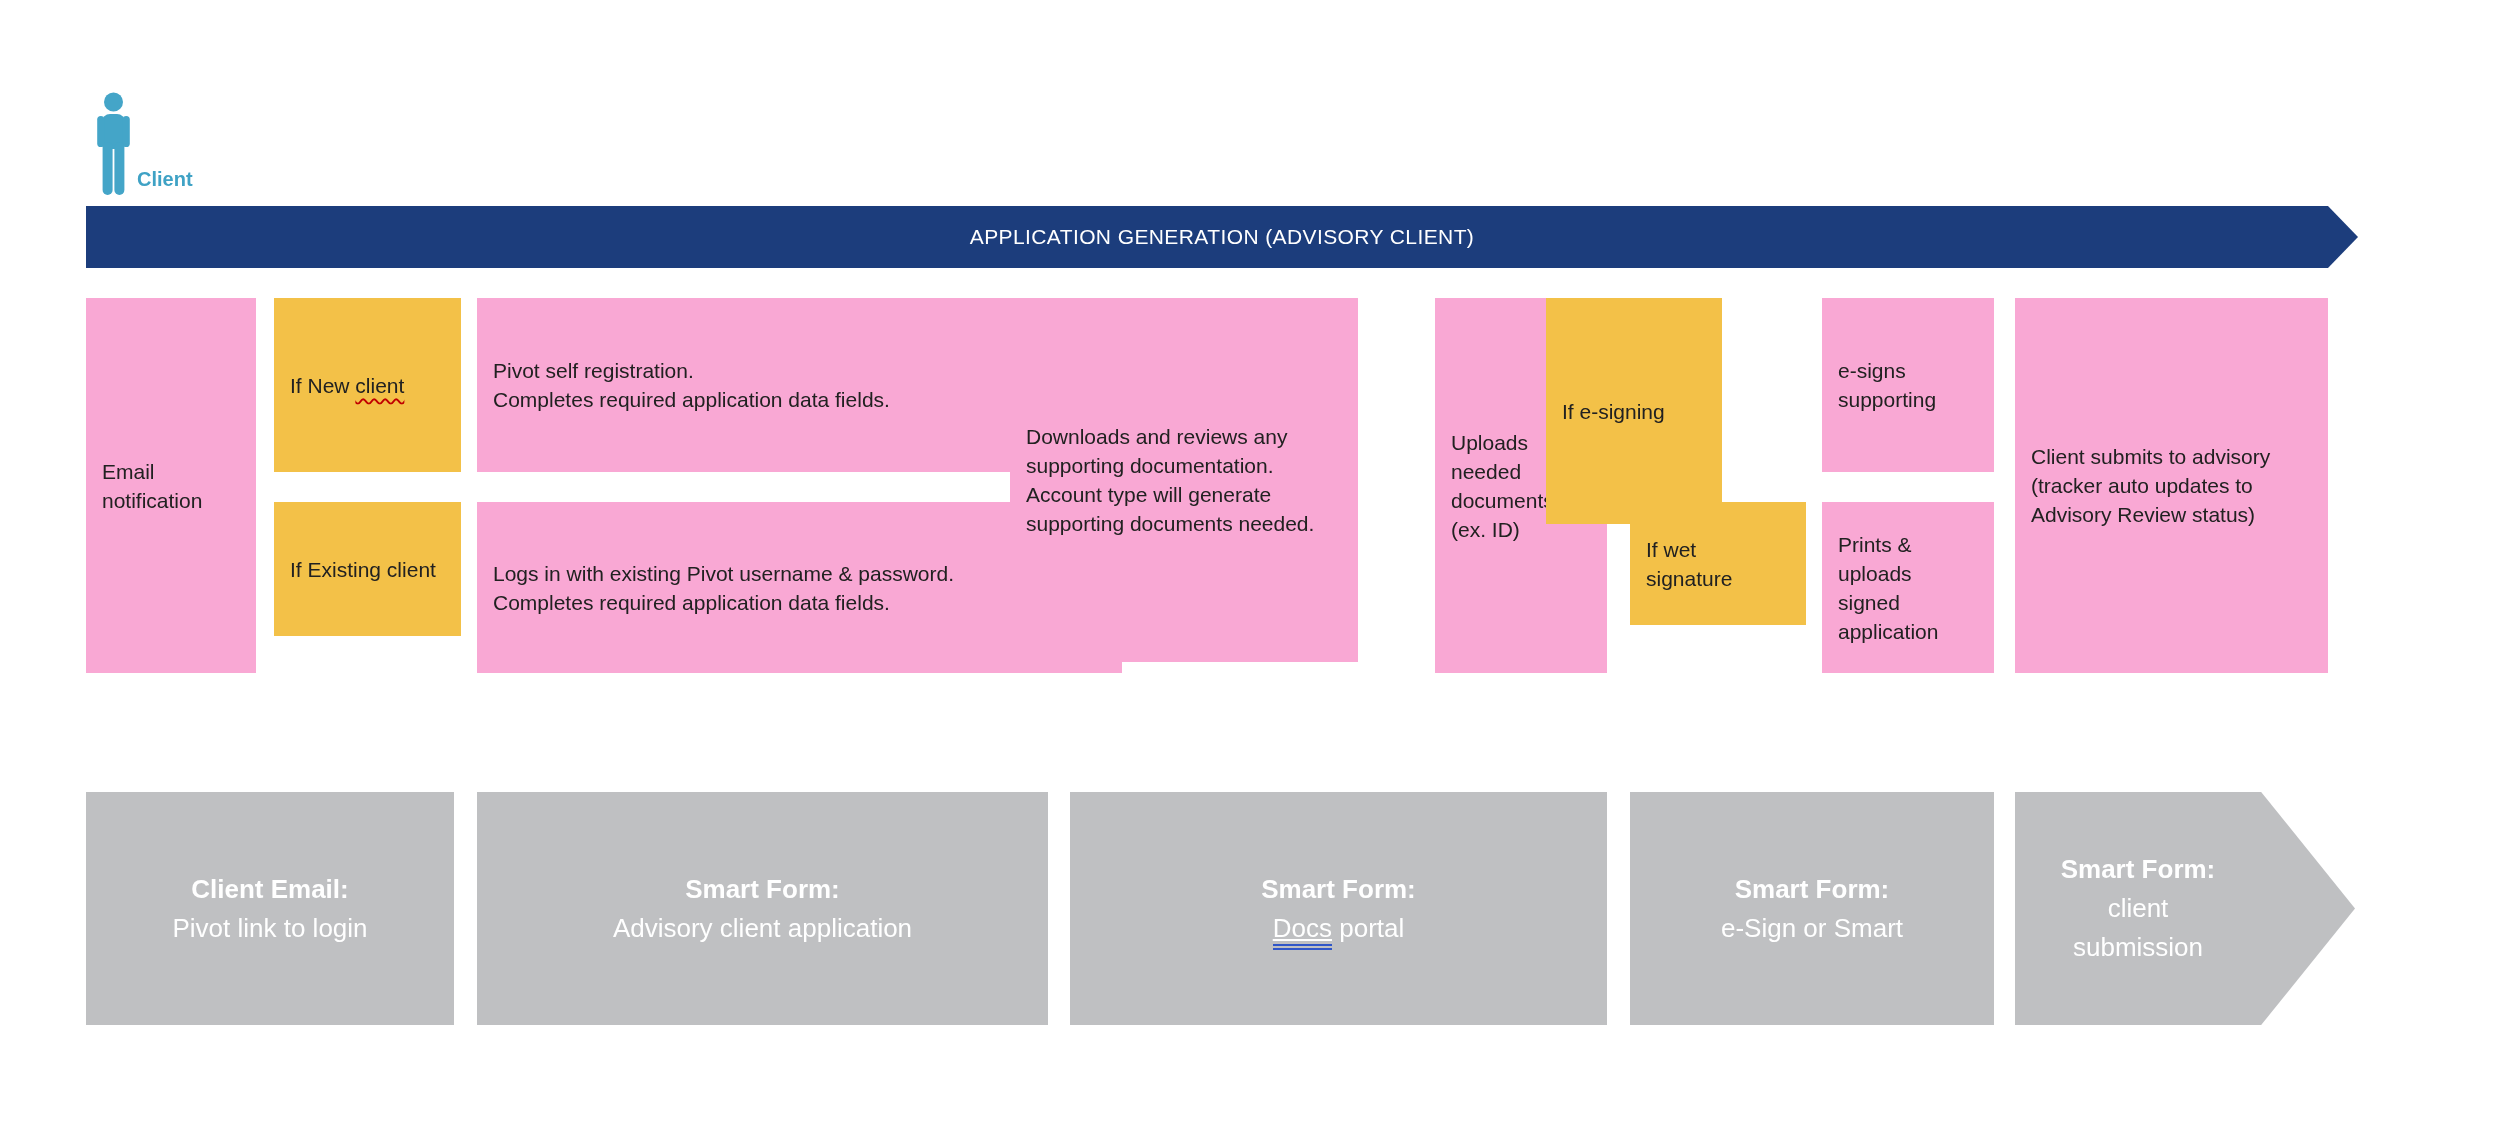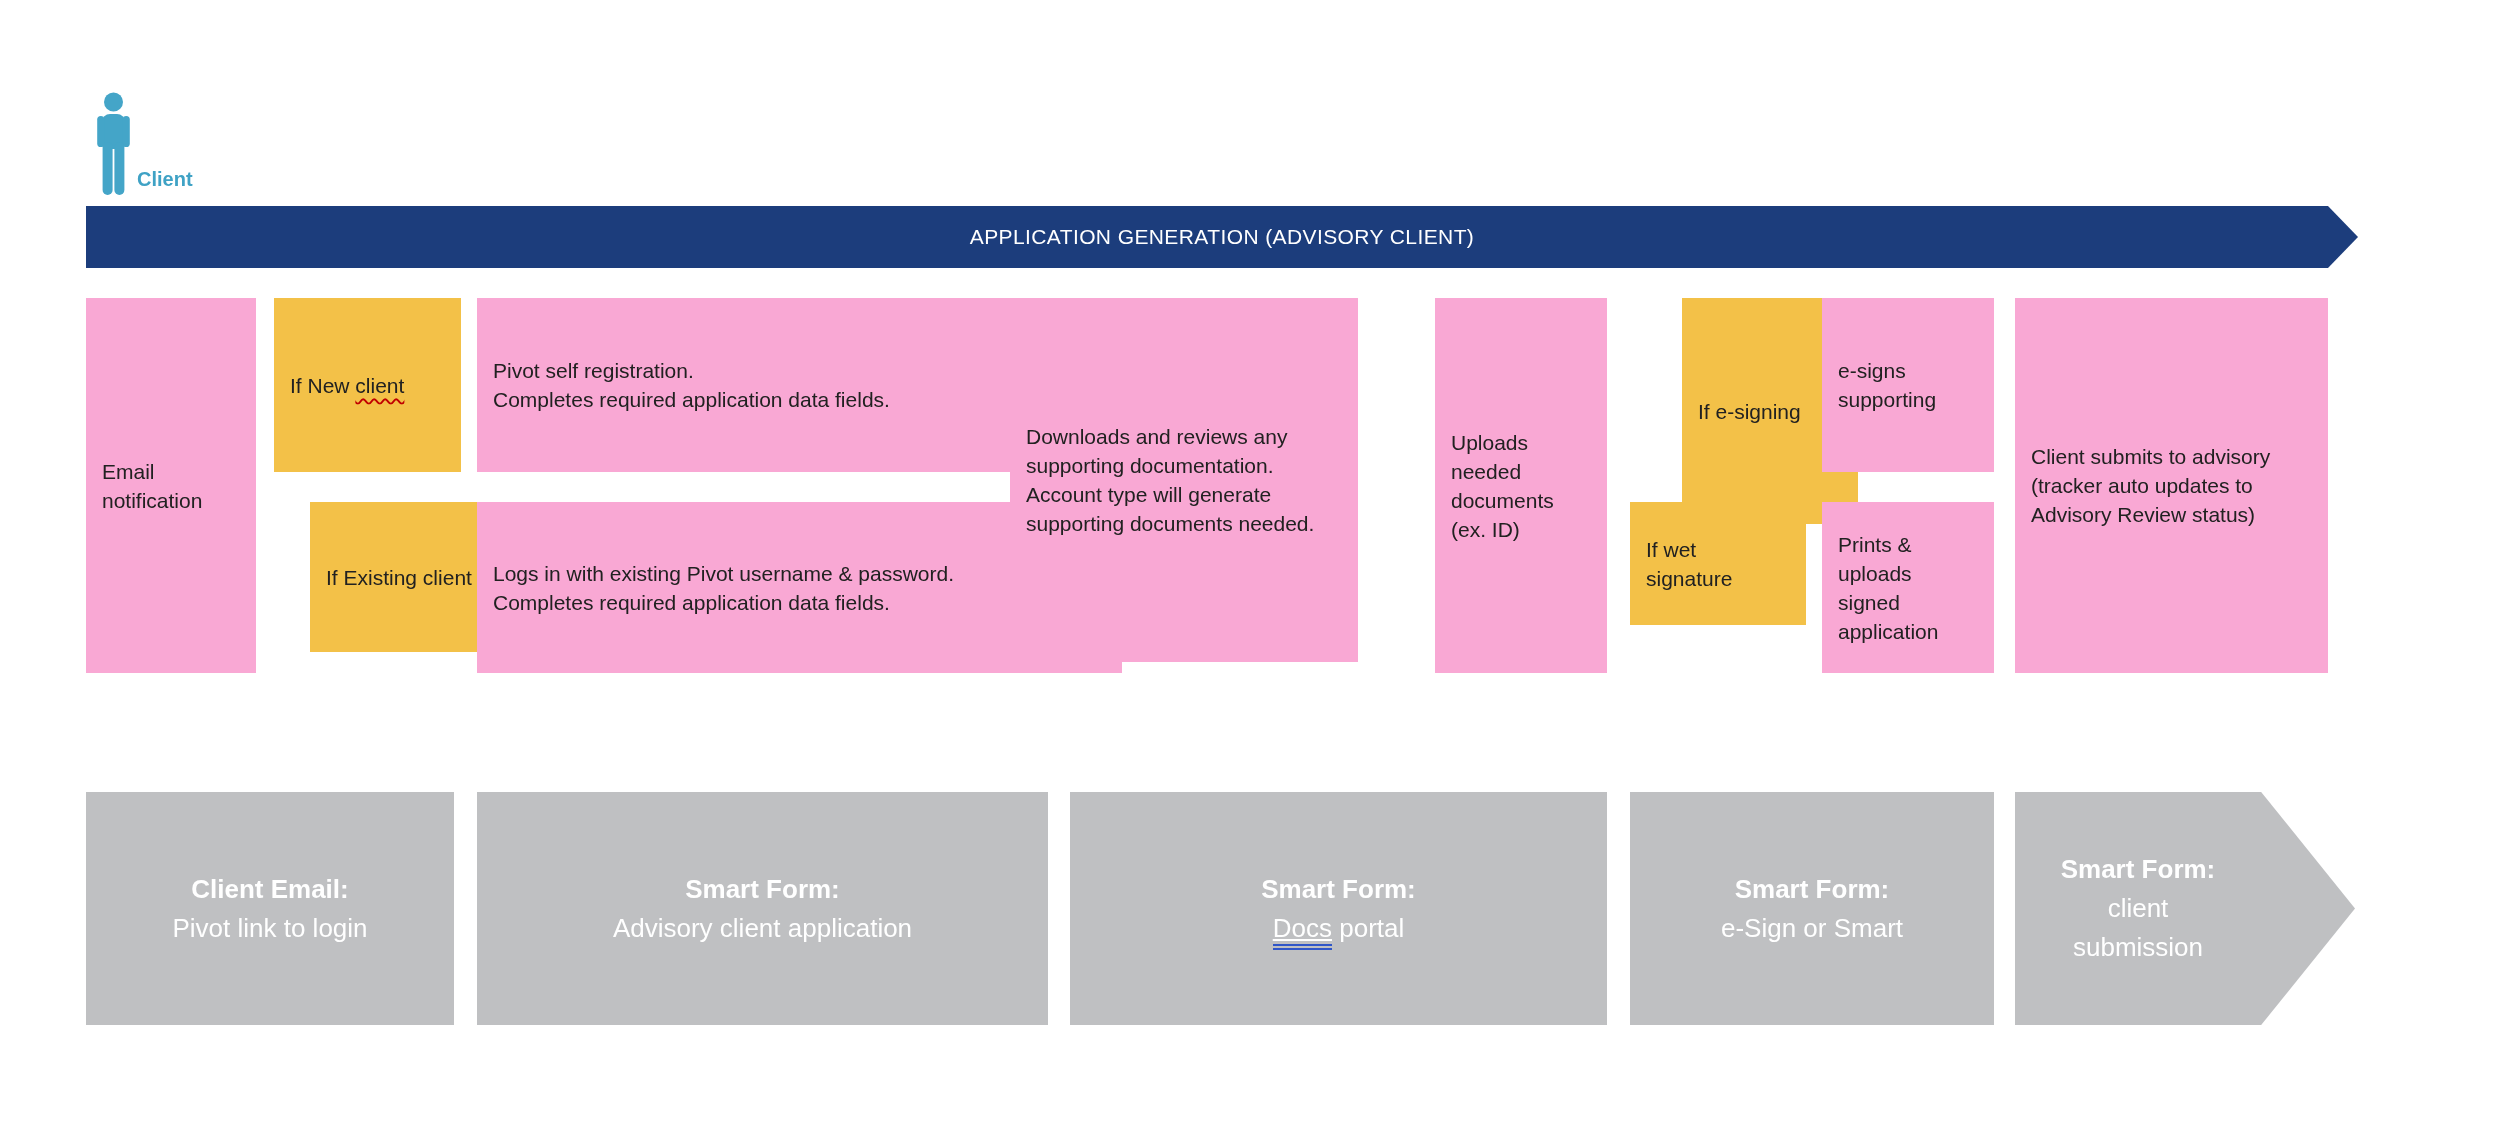--- a/index.html
+++ b/index.html
@@ -78,21 +78,21 @@
   </div>
 
   <div class="box green" style="left:86px;top:298px;width:170px;height:375px;">
     <span class="txt">Email
 notification</span>
   </div>
 
   <div class="box orange" style="left:274px;top:298px;width:187px;height:174px;">
     <span class="txt"><span>If New </span><span class="squiggle">client</span></span>
   </div>
-  <div class="box orange" style="left:274px;top:502px;width:187px;height:150px;margin-left:36px;">
+  <div class="box orange" style="left:274px;top:502px;width:187px;height:134px;">
     <span class="txt">If Existing client</span>
   </div>
 
   <div class="box green" style="left:477px;top:298px;width:571px;height:174px;">
     <span class="txt">Pivot self registration.
 Completes required application data fields.</span>
   </div>
   <div class="box green" style="left:477px;top:502px;width:645px;height:171px;">
     <span class="txt">Logs in with existing Pivot username &amp; password.
 Completes required application data fields.</span>
@@ -105,21 +105,21 @@
 supporting documents needed.</span>
   </div>
 
   <div class="box green" style="left:1435px;top:298px;width:172px;height:375px;">
     <span class="txt">Uploads
 needed
 documents
 (ex. ID)</span>
   </div>
 
-  <div class="box orange" style="left:1682px;top:298px;width:176px;height:226px;">
+  <div class="box orange" style="left:1546px;top:298px;width:176px;height:226px;">
     <span class="txt">If e-signing</span>
   </div>
   <div class="box orange" style="left:1630px;top:502px;width:176px;height:123px;">
     <span class="txt">If wet
 signature</span>
   </div>
 
   <div class="box green" style="left:1822px;top:298px;width:172px;height:174px;">
     <span class="txt">e-signs
 supporting</span>

